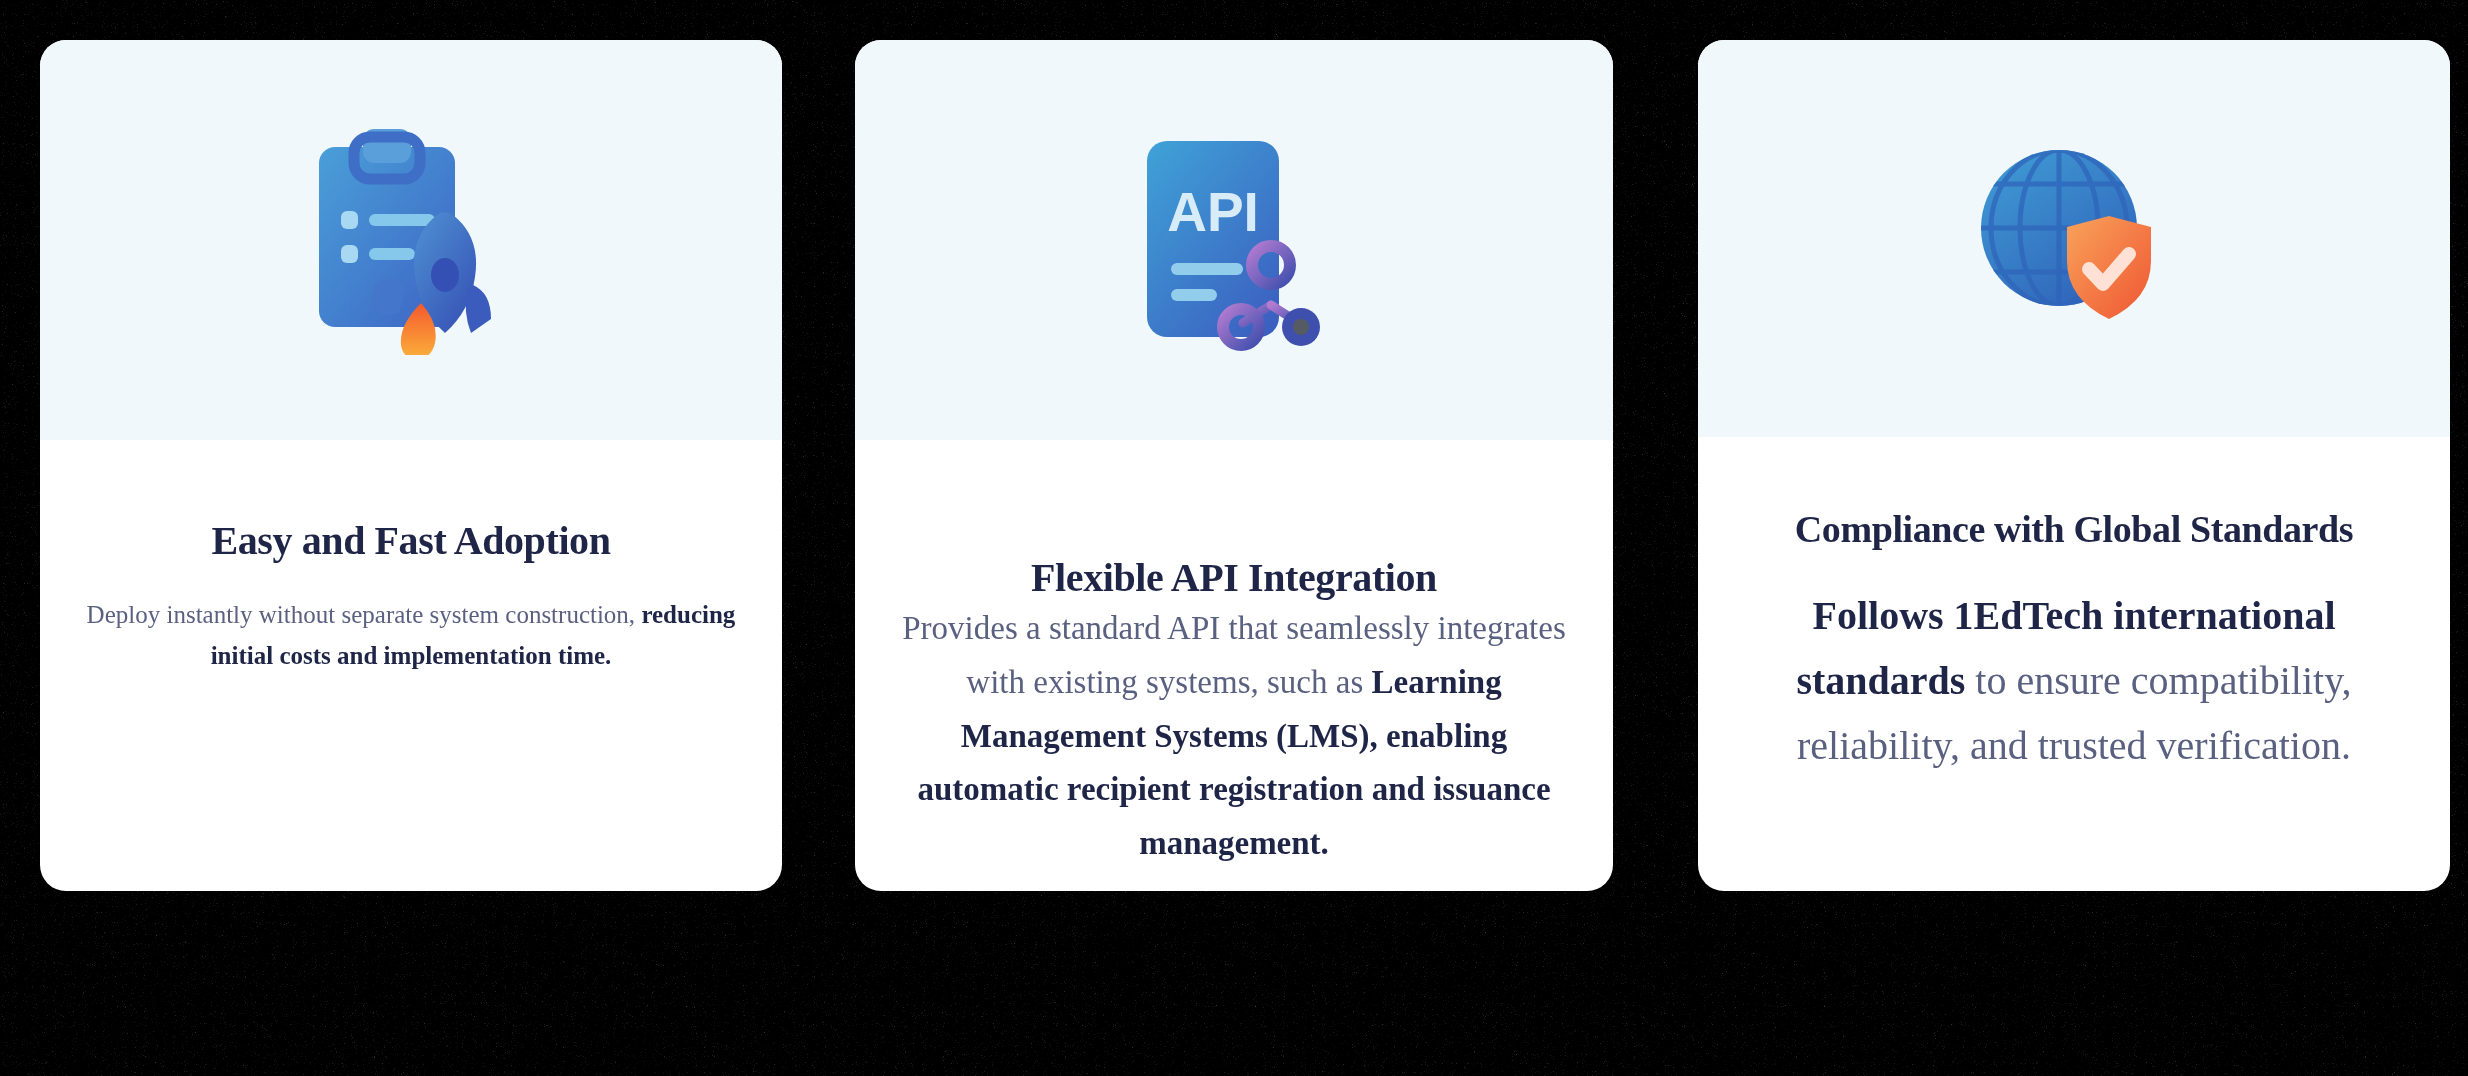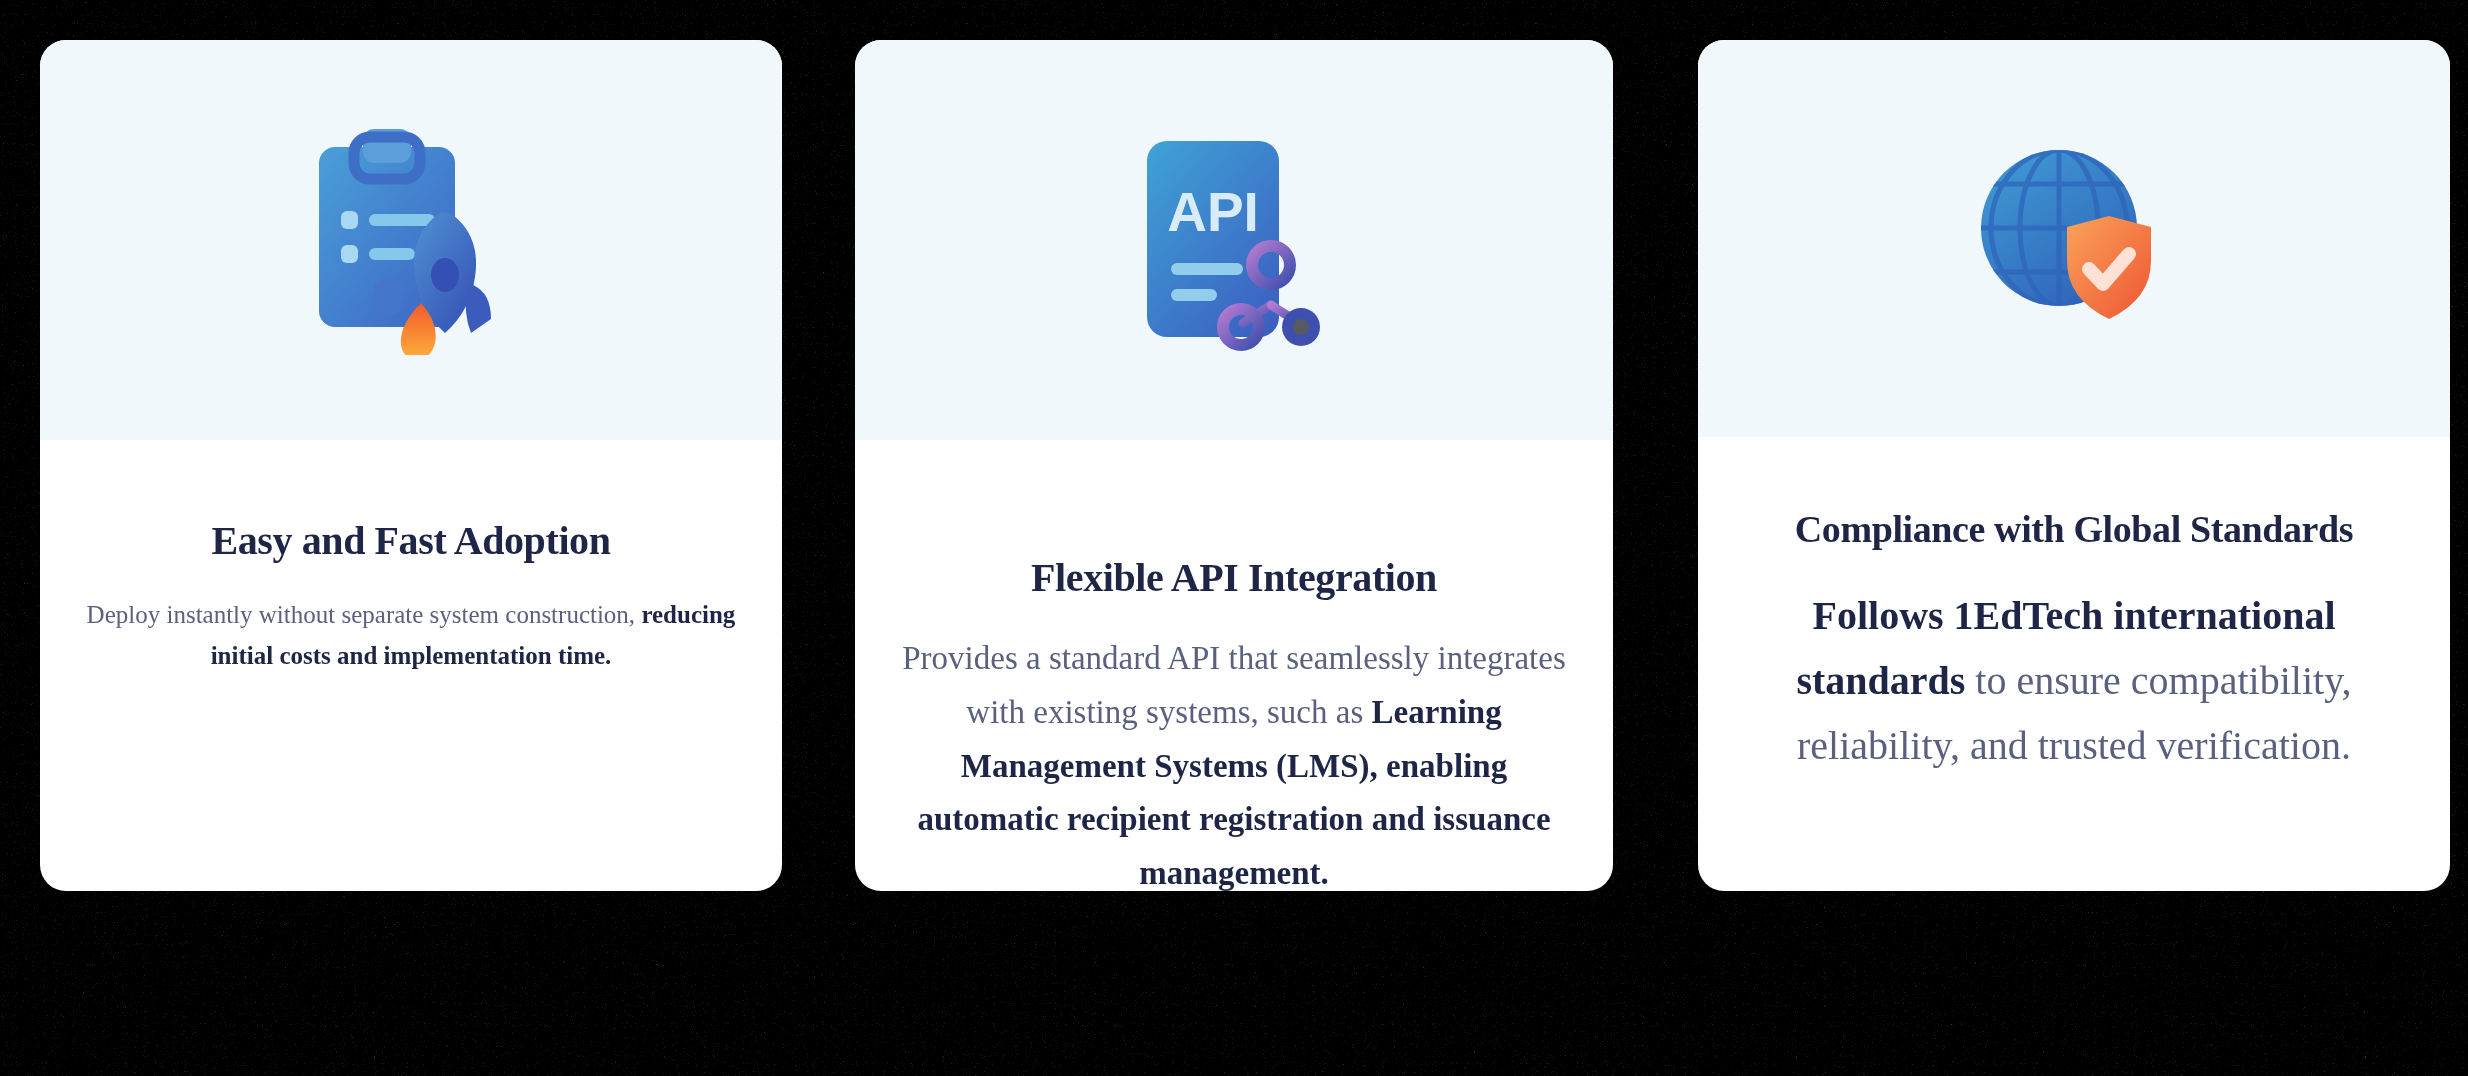--- a/index.html
+++ b/index.html
@@ -68,21 +68,21 @@
   #card-2 .card-title { font-size: 40px; margin-top: 102px; }
   #card-3 .card-title { font-size: 38px; margin-top: 58px; }
 
   .card-desc {
     color: #5a6080;
     line-height: 1.63;
     font-weight: normal;
   }
 
   #card-1 .card-desc { font-size: 25px; margin-top: 30px; }
-  #card-2 .card-desc { font-size: 33px; margin-top: 30px; }
+  #card-2 .card-desc { font-size: 33px; }
   #card-3 .card-desc { font-size: 40px; margin-top: 30px; padding: 0 6px; }
 
   .card-desc b,
   .card-desc strong {
     color: #1f2547;
     font-weight: bold;
   }
 
   
   #noise {

